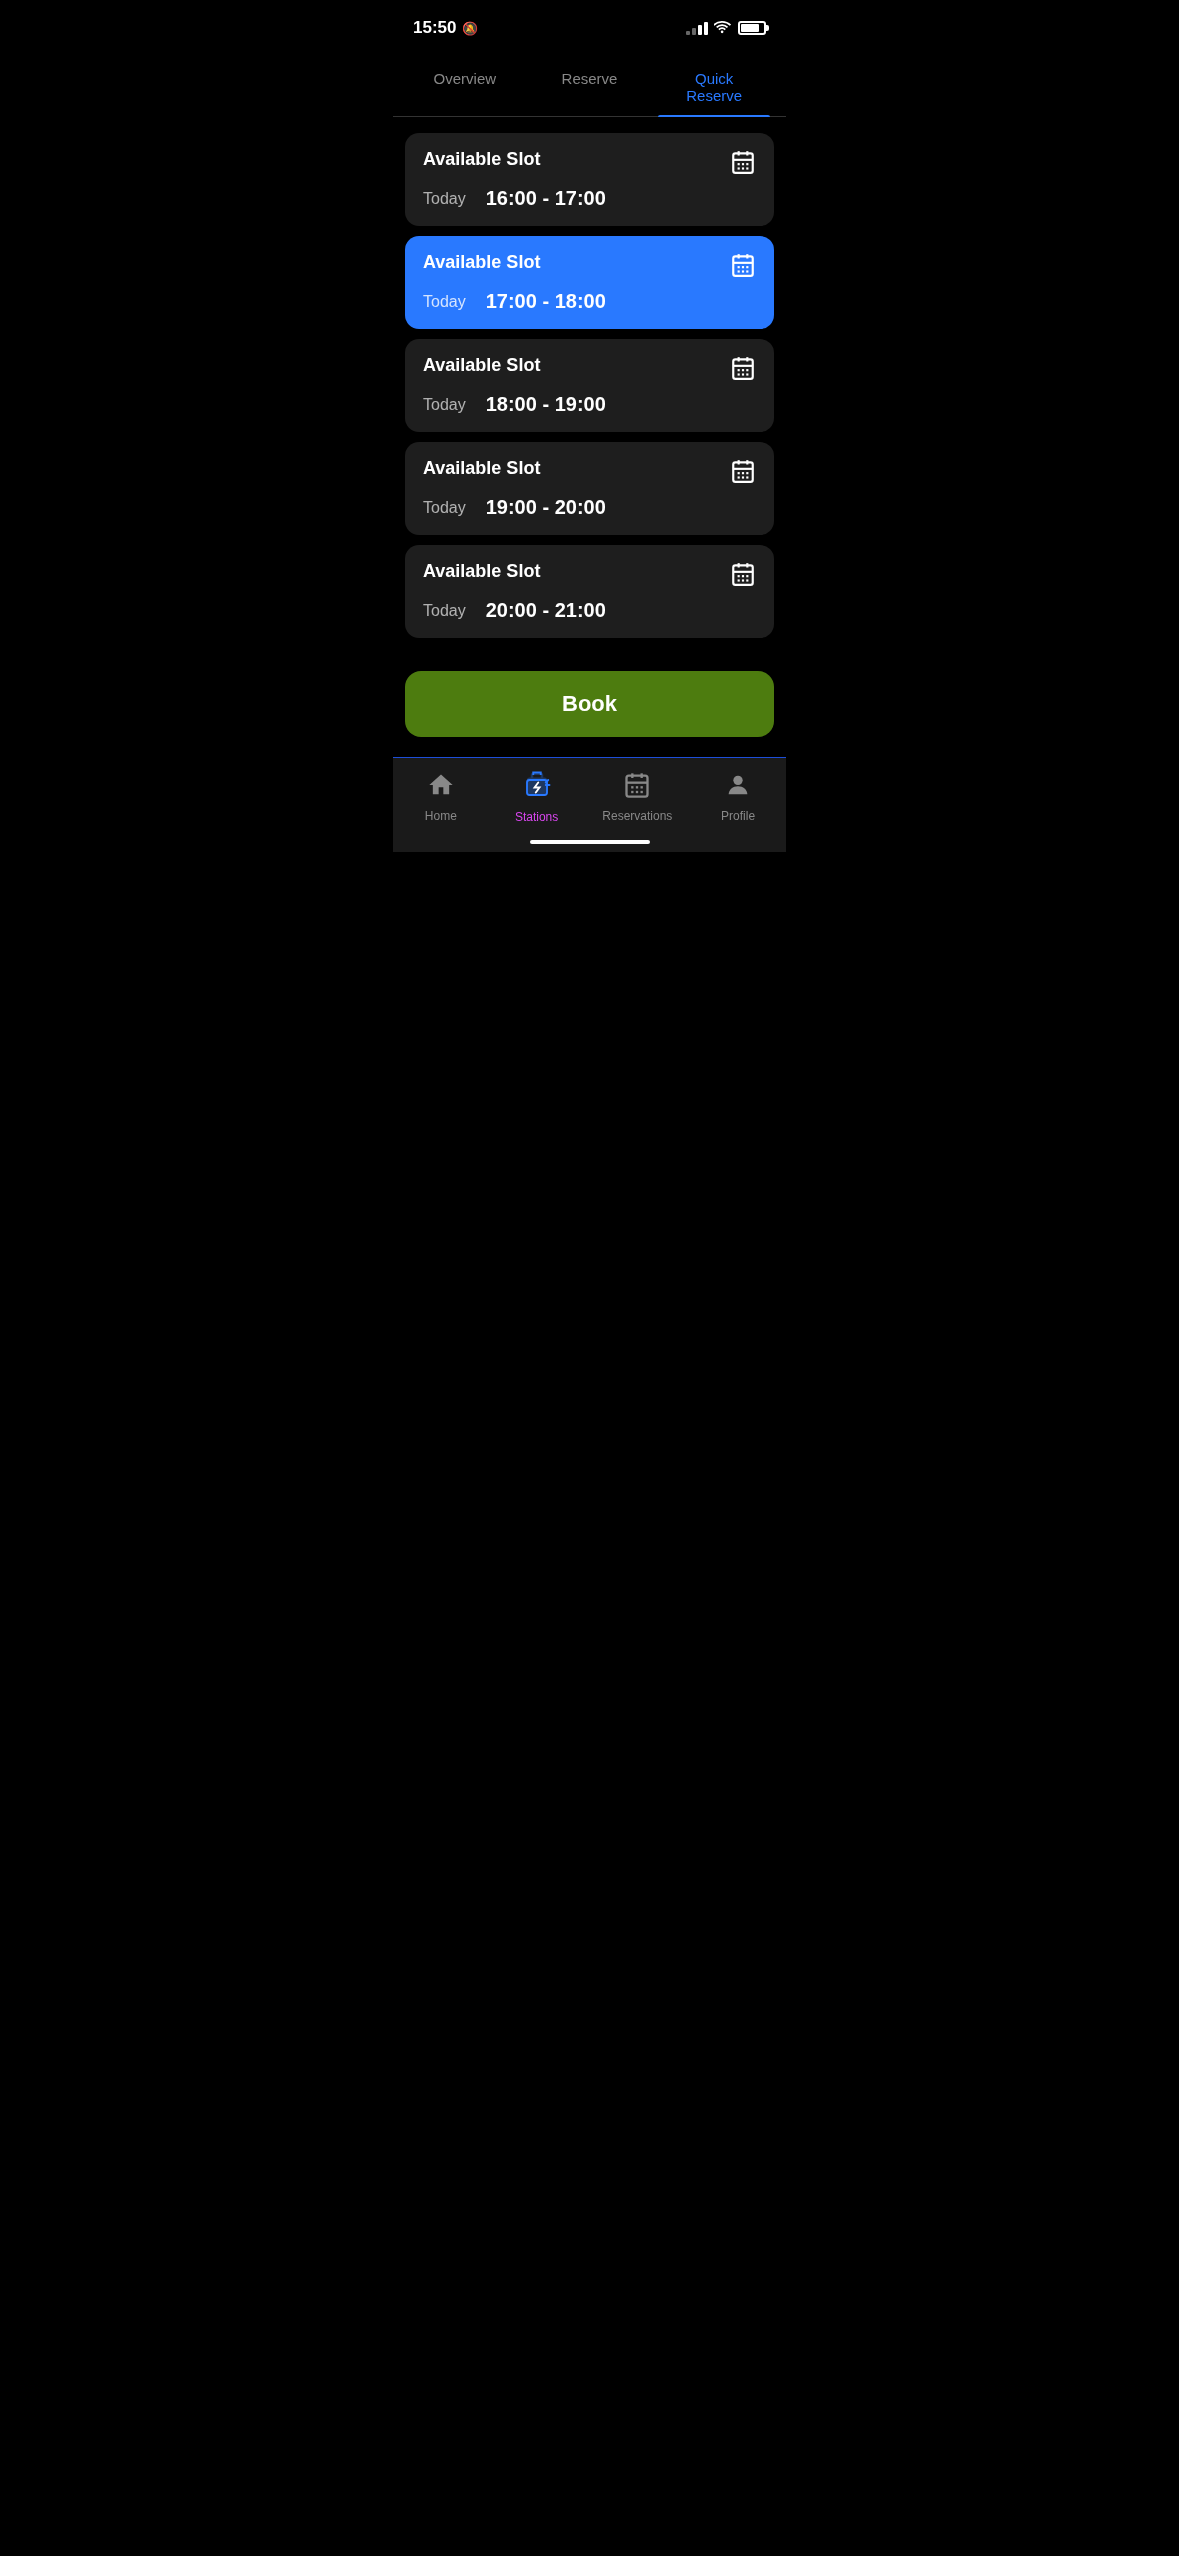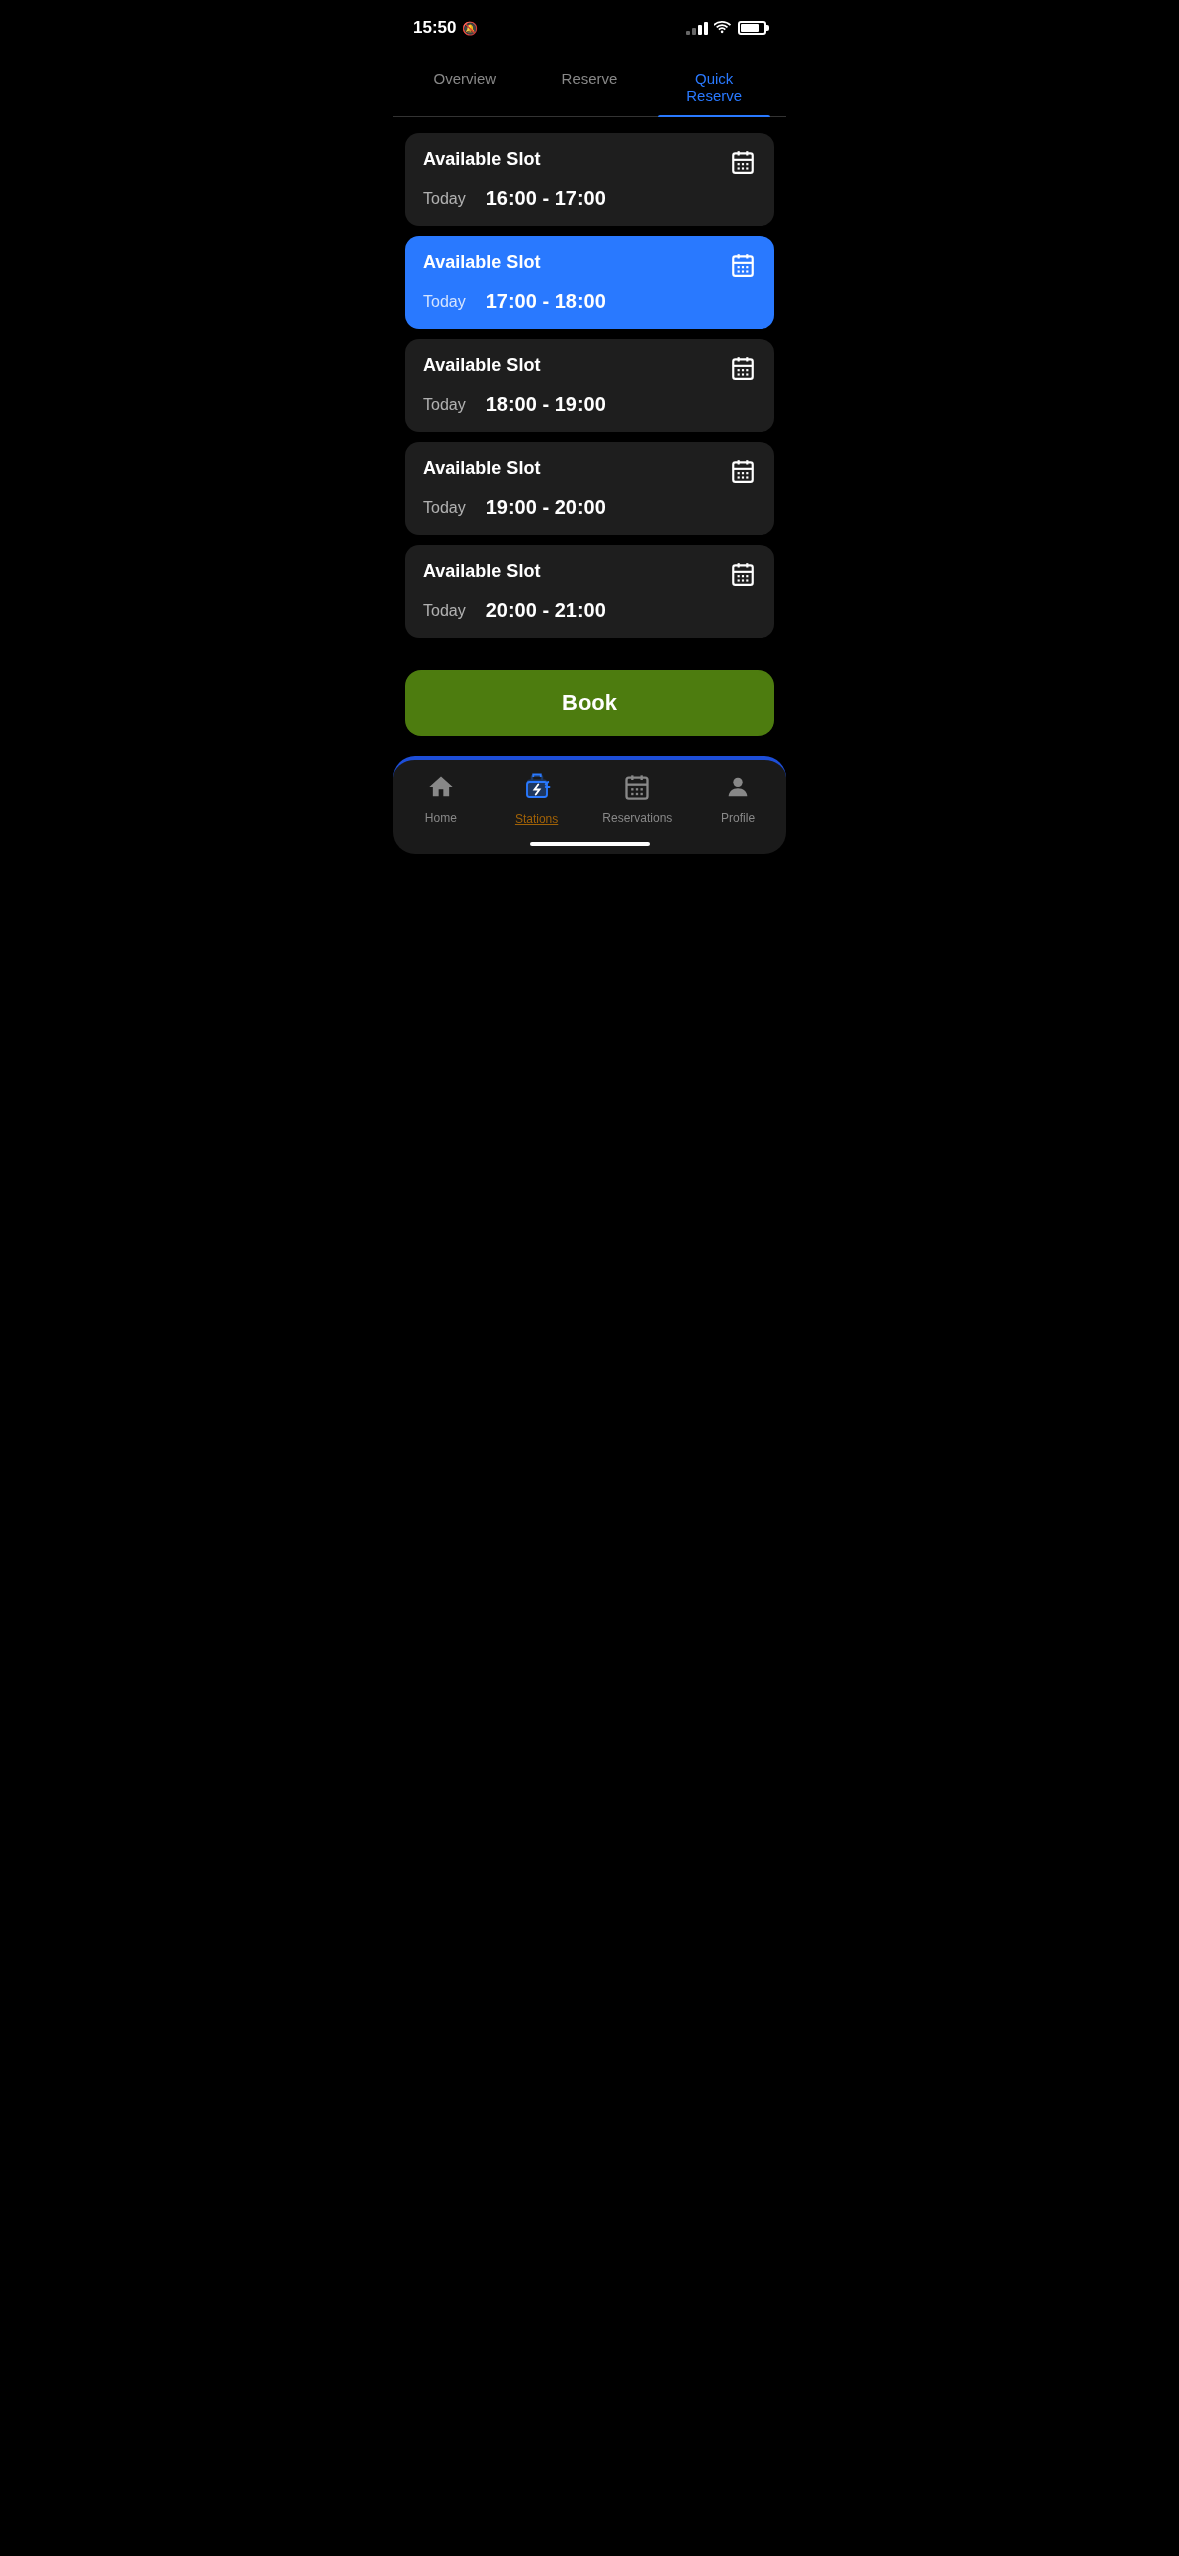--- a/index.html
+++ b/index.html
@@ -199,22 +199,21 @@
       text-align: center;
     }
 
     
     .bottom-nav {
       background: #1a1a1a;
       display: flex;
       justify-content: space-around;
       align-items: center;
       padding: 12px 0 28px;
-      border-top: 4px solid #1d4ed8;
-      border-radius: 22px;
+      border-top: 1px solid #1d4ed8;
     }
 
     .nav-item {
       display: flex;
       flex-direction: column;
       align-items: center;
       gap: 4px;
       cursor: pointer;
       min-width: 60px;
     }
@@ -433,21 +432,21 @@
         <path d="M7 4c0-1.1.9-2 2-2h6c1.1 0 2 .9 2 2v2h1a2 2 0 0 1 2 2v10a2 2 0 0 1-2 2H6a2 2 0 0 1-2-2V8a2 2 0 0 1 2-2h1V4zm2 0v2h6V4H9z" opacity="0.3"></path>
         <rect x="4" y="8" width="16" height="12" rx="2" fill="none" stroke="#2979FF" stroke-width="1.5"></rect>
         <path d="M9 4V2h6v2" fill="none" stroke="#2979FF" stroke-width="1.5"></path>
 
         <path d="M13 10l-3 4h4l-3 4" stroke="white" stroke-width="1.5" stroke-linecap="round" fill="none"></path>
 
         <line x1="19" y1="10" x2="21" y2="8" stroke="#2979FF" stroke-width="1.5" stroke-linecap="round"></line>
         <line x1="19" y1="12" x2="22" y2="12" stroke="#2979FF" stroke-width="1.5" stroke-linecap="round"></line>
       </svg>
     </div>
-    <span class="nav-label" style="color:#a16207;text-decoration:underline;">Stations</span>
+    <span class="nav-label" style="color:#d946ef;">Stations</span>
   </div>
 
   <div class="nav-item">
     <div class="nav-icon">
       <svg width="28" height="28" viewBox="0 0 24 24" fill="#888">
         <rect x="3" y="4" width="18" height="18" rx="2" ry="2" stroke="#888" stroke-width="2" fill="none"></rect>
         <line x1="16" y1="2" x2="16" y2="6" stroke="#888" stroke-width="2"></line>
         <line x1="8" y1="2" x2="8" y2="6" stroke="#888" stroke-width="2"></line>
         <line x1="3" y1="10" x2="21" y2="10" stroke="#888" stroke-width="2"></line>
         <rect x="7" y="13" width="2" height="2" fill="#888"></rect>

